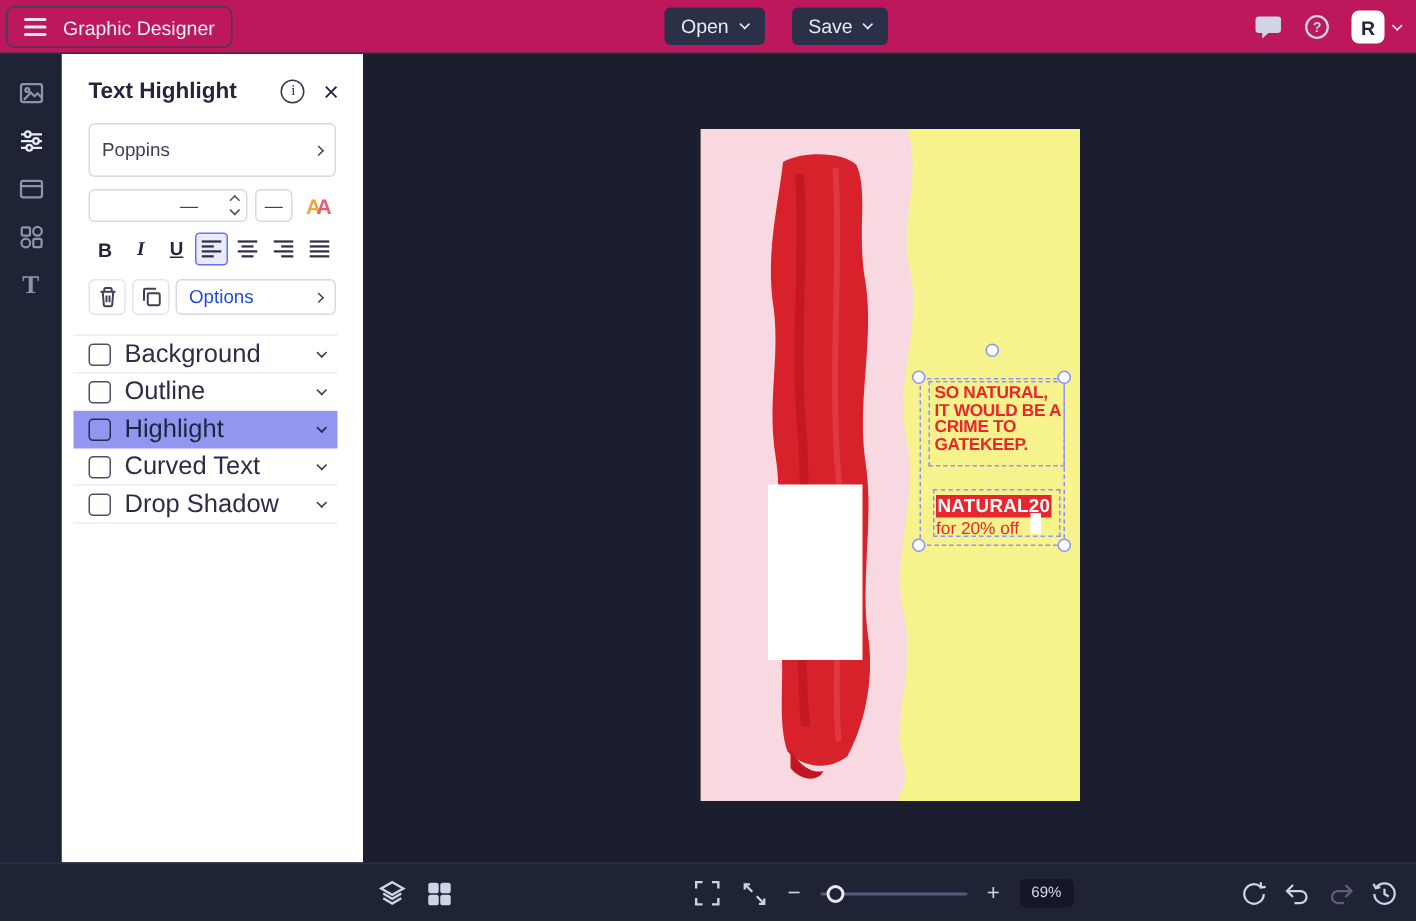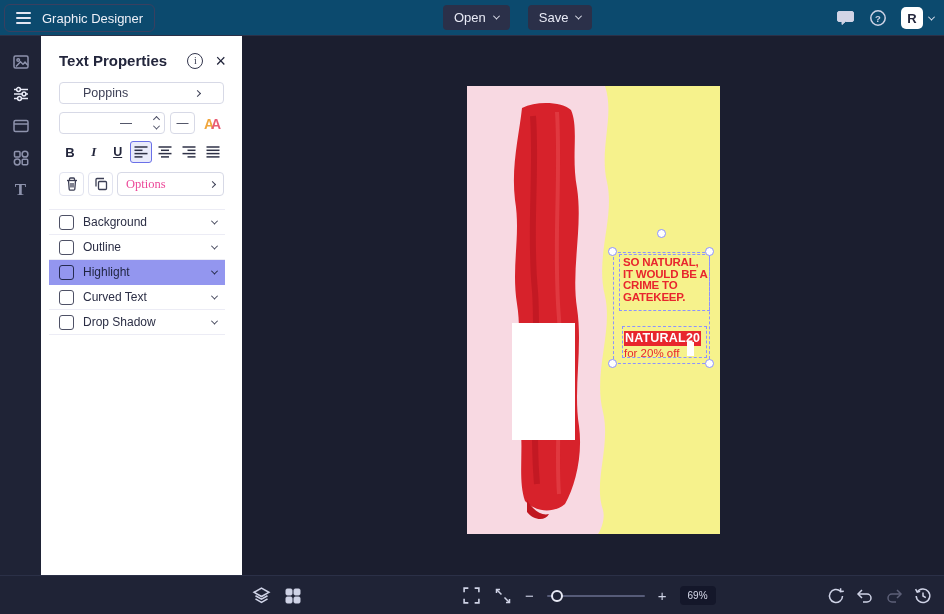--- a/index.html
+++ b/index.html
@@ -1,20 +1,20 @@
 <!DOCTYPE html>
 <html><head>
 <meta charset="utf-8">
 <style>
   * { box-sizing: border-box; margin: 0; padding: 0; }
   html,body { width:944px; height:614px; overflow:hidden; }
   body { position:relative; background:#1f2336; font-family:"Liberation Sans", sans-serif; }
 
   
-  .topbar { position:absolute; left:0; top:0; width:944px; height:36px; background:#0c4a6e; border-bottom:1px solid #2b3047; z-index:5; }
+  .topbar { position:absolute; left:0; top:0; width:944px; height:36px; background:#be185d; border-bottom:1px solid #2b3047; z-index:5; }
   .app-button { position:absolute; left:4px; top:4px; height:28px; display:flex; align-items:center; gap:11px; padding:0 11px; border:1px solid #394060; border-radius:6px; cursor:pointer; }
   .hamburger { display:flex; flex-direction:column; gap:3px; }
   .hamburger span { width:15px; height:2px; background:#e3e6f2; border-radius:1px; }
   .app-title { color:#eef0f8; font-size:13px; }
   .topbar-center { position:absolute; left:443px; top:5px; display:flex; gap:18px;justify-content:center; }
   .tb-btn { background:#2b3049; border:none; border-radius:4px; color:#e8eaf5; font-size:13px; padding:5px 11px; display:flex; align-items:center; gap:8px; font-family:inherit; cursor:pointer; }
   .topbar-right { position:absolute; right:10px; top:0; height:36px; display:flex; align-items:center; gap:14px; }
   .avatar-wrap { display:flex; align-items:center; gap:6px; cursor:pointer; }
   .avatar { width:22px; height:22px; background:#fff; border-radius:5px; color:#23263c; font-weight:bold; font-size:13px; display:flex; align-items:center; justify-content:center; }
 
@@ -34,21 +34,21 @@
   .text-tool-glyph { font-size:17px; font-weight:bold; color:#8e93ad; font-family:"Liberation Serif", serif; }
 
   
   .panel { position:absolute; left:41px; top:36px; width:201px; height:539px; background:#ffffff; z-index:3; }
   .panel-header { display:flex; align-items:center; padding:16px 16px 0 18px; }
   .panel-title { font-size:15px; font-weight:bold; color:#23263c; }
   .info-icon { margin-left:auto; width:16px; height:16px; border:1.4px solid #33364d; border-radius:50%; color:#33364d; font-size:10px; display:flex; align-items:center; justify-content:center; cursor:pointer; font-family:"Liberation Serif", serif; }
   .close-icon { margin-left:12px; font-size:18px; line-height:14px; color:#23263c; cursor:pointer; }
 
   .control { border:1px solid #d7d9e6; border-radius:4px; background:#fff; }
-  .select { margin:13px 18px 0; width:165px; height:22px; display:flex; align-items:center; padding:0 23px; font-size:12.5px; color:#3c3f55; cursor:pointer; }
+  .select { margin:13px 18px 0; width:165px; height:36px; display:flex; align-items:center; padding:0 8px; font-size:12.5px; color:#3c3f55; cursor:pointer; }
   .select .chev { margin-left:auto; color:#3c3f55; }
 
   .size-row { display:flex; margin:8px 18px 0; gap:5px; align-items:center; }
   .size-input-wrap { width:106px; height:22px; display:flex; align-items:center; padding:0 5px 0 8px; }
   .size-input { border:none; outline:none; width:74px; font-size:12px; color:#3c3f55; text-align:right; padding-right:10px; font-family:inherit; background:transparent; }
   .steppers { margin-left:auto; display:flex; flex-direction:column; gap:3px; color:#4a4d63; }
   .steppers .chev { cursor:pointer; }
   .dash-btn { width:25px; height:22px; font-size:12px; color:#3c3f55; display:flex; align-items:center; justify-content:center; cursor:pointer; font-family:inherit; }
   .font-color-btn { width:24px; height:22px; display:flex; align-items:center; justify-content:center; cursor:pointer; border:none; background:transparent; }
 
@@ -56,27 +56,27 @@
   .fmt-btn { width:22px; height:22px; border:1px solid transparent; border-radius:3px; background:transparent; display:flex; align-items:center; justify-content:center; color:#23263c; cursor:pointer; font-family:inherit; }
   .fmt-btn.selected { background:#e9ebfb; border-color:#6a70e8; }
   .fmt-b { font-weight:bold; font-size:13px; }
   .fmt-i { font-style:italic; font-weight:bold; font-size:13px; font-family:"Liberation Serif", serif; }
   .fmt-u { text-decoration:underline; font-weight:bold; font-size:12.5px; }
   .fmt-btn svg { stroke:#2e3146; }
 
   .actions-row { display:flex; margin:9px 18px 0; gap:4px; align-items:center; }
   .icon-btn { width:25px; height:24px; display:flex; align-items:center; justify-content:center; border:1px solid #e2e4f0; border-radius:4px; background:#fff; cursor:pointer; }
   .icon-btn svg { stroke:#3c3f55; }
-  .options-select { flex:1; height:24px; display:flex; align-items:center; padding:0 8px; font-size:12.5px; color:#ec4899; cursor:pointer;font-family:Liberation Serif, serif; }
+  .options-select { flex:1; height:24px; display:flex; align-items:center; padding:0 8px; font-size:12.5px; color:#1d4ed8; cursor:pointer; }
   .options-select .chev { margin-left:auto; color:#3c3f55; }
 
   .toggle-list { margin:13px 17px 0 8px; border-top:1px solid #ececf5; }
   .toggle-row { height:25px; display:flex; align-items:center; padding:0 8px 0 10px; border-bottom:1px solid #ececf5; cursor:pointer; }
   .toggle-row .checkbox { width:15px; height:15px; border:1.5px solid #4e5166; border-radius:3px; background:transparent; flex:none; cursor:pointer; }
-  .toggle-row .t-label { margin-left:9px; font-size:12px; color:#2b2e45; }
+  .toggle-row .t-label { margin-left:9px; font-size:17px; color:#2b2e45; }
   .toggle-row .chev { margin-left:auto; color:#3c3f55; }
   .toggle-row.active { background:#9396ef; border-color:transparent; }
   .toggle-row.active .checkbox { border-color:#262b52; }
   .toggle-row.active .t-label { color:#1f2440; }
   .toggle-row.active .chev { color:#1f2440; }
 
   
   .canvas-area { position:absolute; left:242px; top:36px; width:702px; height:539px; background:#1b1e2f; z-index:1; }
   .design-canvas { position:absolute; left:225px; top:50px; width:253px; height:448px; background:#000000; }
   .artwork { position:absolute; left:0; top:0; }
@@ -182,21 +182,21 @@
       <rect x="10.2" y="10.2" width="5.5" height="5.5" rx="1"></rect>
     </svg>
   </div>
   <div class="rail-item">
     <span class="text-tool-glyph">T</span>
   </div>
 </div>
 
 <div class="panel">
   <div class="panel-header">
-    <span class="panel-title">Text Properties</span>
+    <span class="panel-title">Text Highlight</span>
     <span class="info-icon">i</span>
     <span class="close-icon">×</span>
   </div>
 
   <div class="control select">
     <span>Poppins</span>
     <span class="chev right sm"></span>
   </div>
 
   <div class="size-row">

